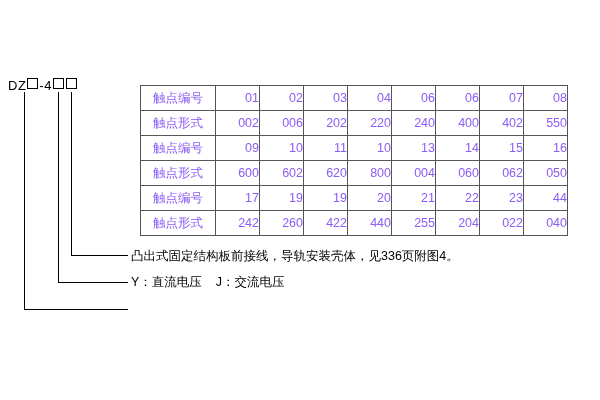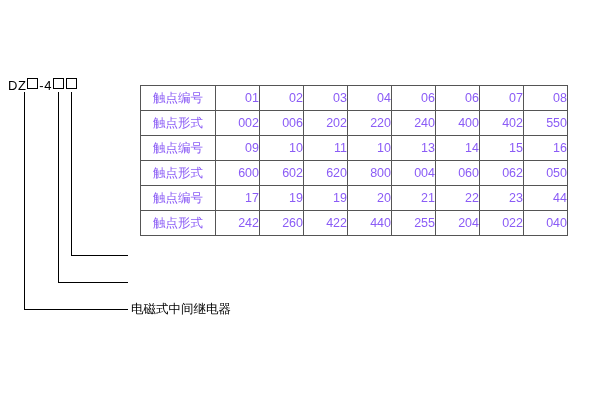--- a/index.html
+++ b/index.html
@@ -101,21 +101,22 @@
 
   <div class="vline" style="left:71px; top:92px; height:163px;"></div>
   <div class="hline" style="left:71px; top:255px; width:57px;"></div>
 
   <div class="vline" style="left:58px; top:92px; height:190px;"></div>
   <div class="hline" style="left:58px; top:282px; width:70px;"></div>
 
   <div class="vline" style="left:24px; top:92px; height:217px;"></div>
   <div class="hline" style="left:24px; top:309px; width:104px;"></div>
 
-  <div class="legend legend-3">电磁式中间继电器</div>
+  <div class="legend legend-1">凸出式固定结构板前接线，导轨安装壳体，见336页附图4。</div>
+  <div class="legend legend-2"><span>Y：直流电压</span><span class="gap"></span><span>J：交流电压</span></div>
 
   <div class="table-wrap">
     <table class="contact-table">
       <tbody>
         <tr>
           <td class="head">触点编号</td>
           <td class="cell">01</td>
           <td class="cell">02</td>
           <td class="cell">03</td>
           <td class="cell">04</td>

